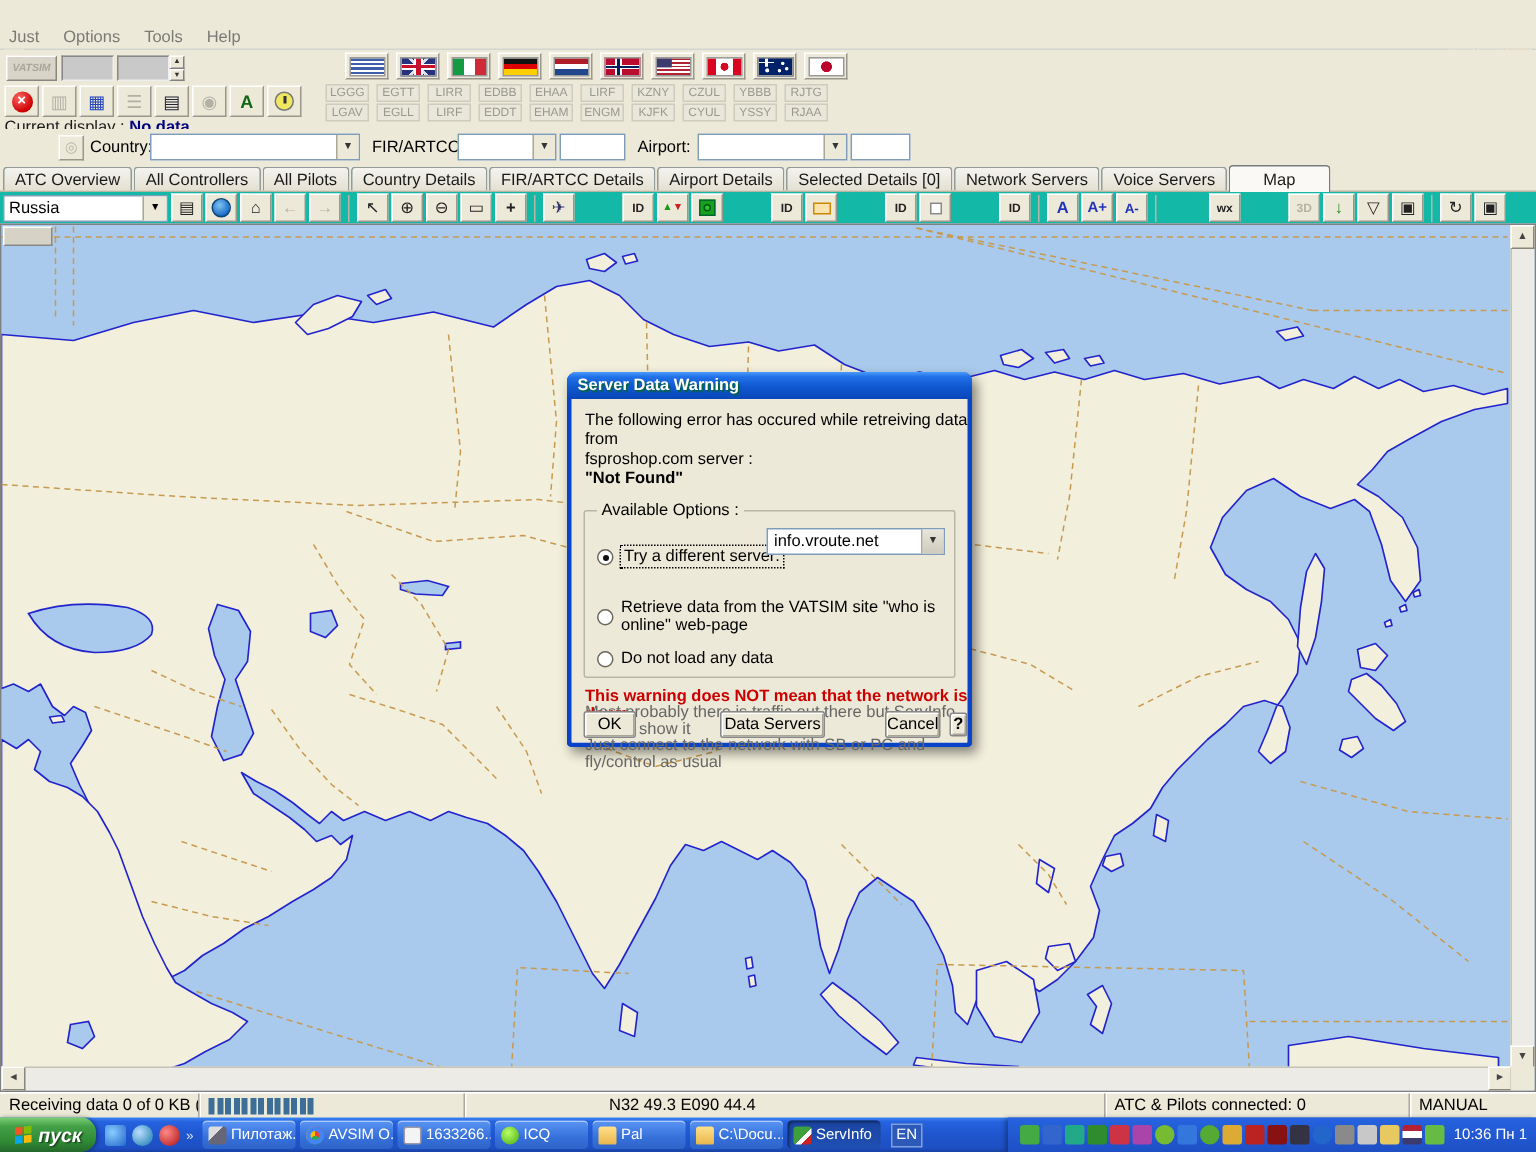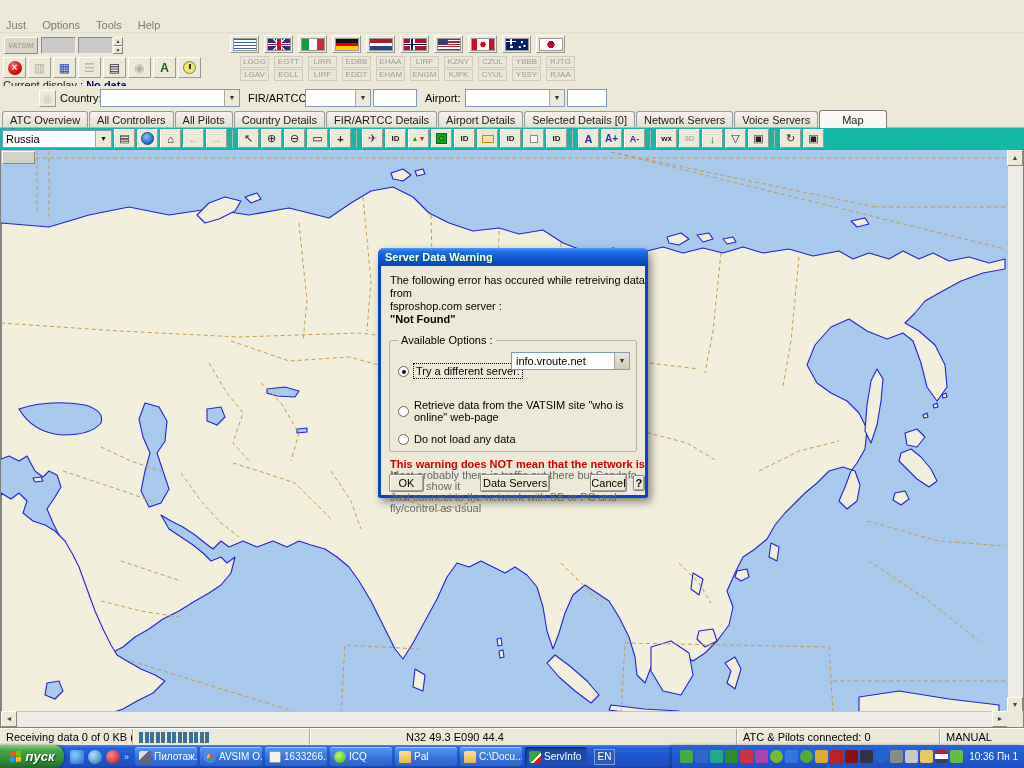--- a/index.html
+++ b/index.html
@@ -48,21 +48,21 @@
   .current-display { position:absolute; left:3px; top:46px; color:#1a1a1a; }
   .current-display b { color:#000080; }
 
   .flag-labels { position:absolute; left:118px; top:2px; width:108px; text-align:right; color:#000; }
   .flag-labels div { height:16px; line-height:14px; }
   .flag-labels div:nth-child(2) { height:13px; line-height:12px; }
   .flags-row { position:absolute; left:230px; top:2px; display:flex; gap:5px; }
   .flagbtn { width:29px; height:18px; background:#ECE9D8; border:1px solid; border-color:#fff #9a988c #9a988c #fff;
     display:flex; align-items:center; justify-content:center; }
   .flag { width:24px; height:13px; border:1px solid #999; }
-  .codes-row { position:absolute; left:240px; display:flex; gap:5px; }
+  .codes-row { position:absolute; left:217px; display:flex; gap:5px; }
   .codebtn { width:29px; height:12px; background:#E9E6DA; border:1px solid #CFCCBE; color:#9B998E;
     font-size:8px; text-align:center; line-height:10px; }
 
   
   .flag-gr { background:repeating-linear-gradient(180deg,#3D5EA9 0 1.5px,#fff 1.5px 3px); }
   .flag-uk { background-color:#26327C; background-image:
       linear-gradient(0deg,transparent 42%,#C8102E 42% 58%,transparent 58%),
       linear-gradient(90deg,transparent 43%,#C8102E 43% 57%,transparent 57%),
       linear-gradient(0deg,transparent 33%,#fff 33% 67%,transparent 67%),
       linear-gradient(90deg,transparent 36%,#fff 36% 64%,transparent 64%),
@@ -119,21 +119,21 @@
     padding:2px 7px 1px; margin-right:1px; border-radius:3px 3px 0 0; color:#1a1a1a; white-space:nowrap; }
   .tab.active { background:#FAF9F5; padding:3px 22px 2px; position:relative; top:1px; border-color:#767C7D; }
 
   
   .map-toolbar { position:absolute; left:0; top:128px; width:1024px; height:21px; background:#14b8a6;
     display:flex; align-items:center; gap:2px; padding-left:2px; }
   .region-combo { width:110px; height:18px; background:#fff; border:1px solid #7F9DB9; position:relative;
     line-height:16px; padding-left:3px; }
   .mbtn { width:21px; height:19px; background:#ECE9D8; border:1px solid; border-color:#fff #9a988c #9a988c #fff;
     display:flex; align-items:center; justify-content:center; font-size:11px; color:#222; flex:0 0 auto; }
-  .mbtn.small-text { font-size:8px; font-weight:bold; }
+  .mbtn.small-text { font-size:8px; font-weight:bold;margin-left:30px; }
   .mbtn.disabled { color:#B3B1A5; }
   .mbtn .globe { width:13px; height:13px; border-radius:50%; border:1px solid #147;
     background:radial-gradient(circle at 40% 35%,#7FC4F0,#1668C8 75%); }
   .mbtn .greensq { width:11px; height:11px; background:#18A018; border:1px solid #063;
     display:flex;align-items:center;justify-content:center; }
   .mbtn .greensq i { width:5px;height:5px;border:1px solid #052;border-radius:50%;background:#2C2; }
   .mbtn .orangerect { width:12px; height:8px; border:1px solid #C80; background:#FBE3B0; }
   .mbtn .whitesq { width:8px; height:8px; border:1px solid #888; background:#fff; }
   .mbtn .tri-updown { font-size:7px; line-height:7px; }
   .mbtn .tri-updown .up { color:#1A9A1A; } .mbtn .tri-updown .dn { color:#C22; }

